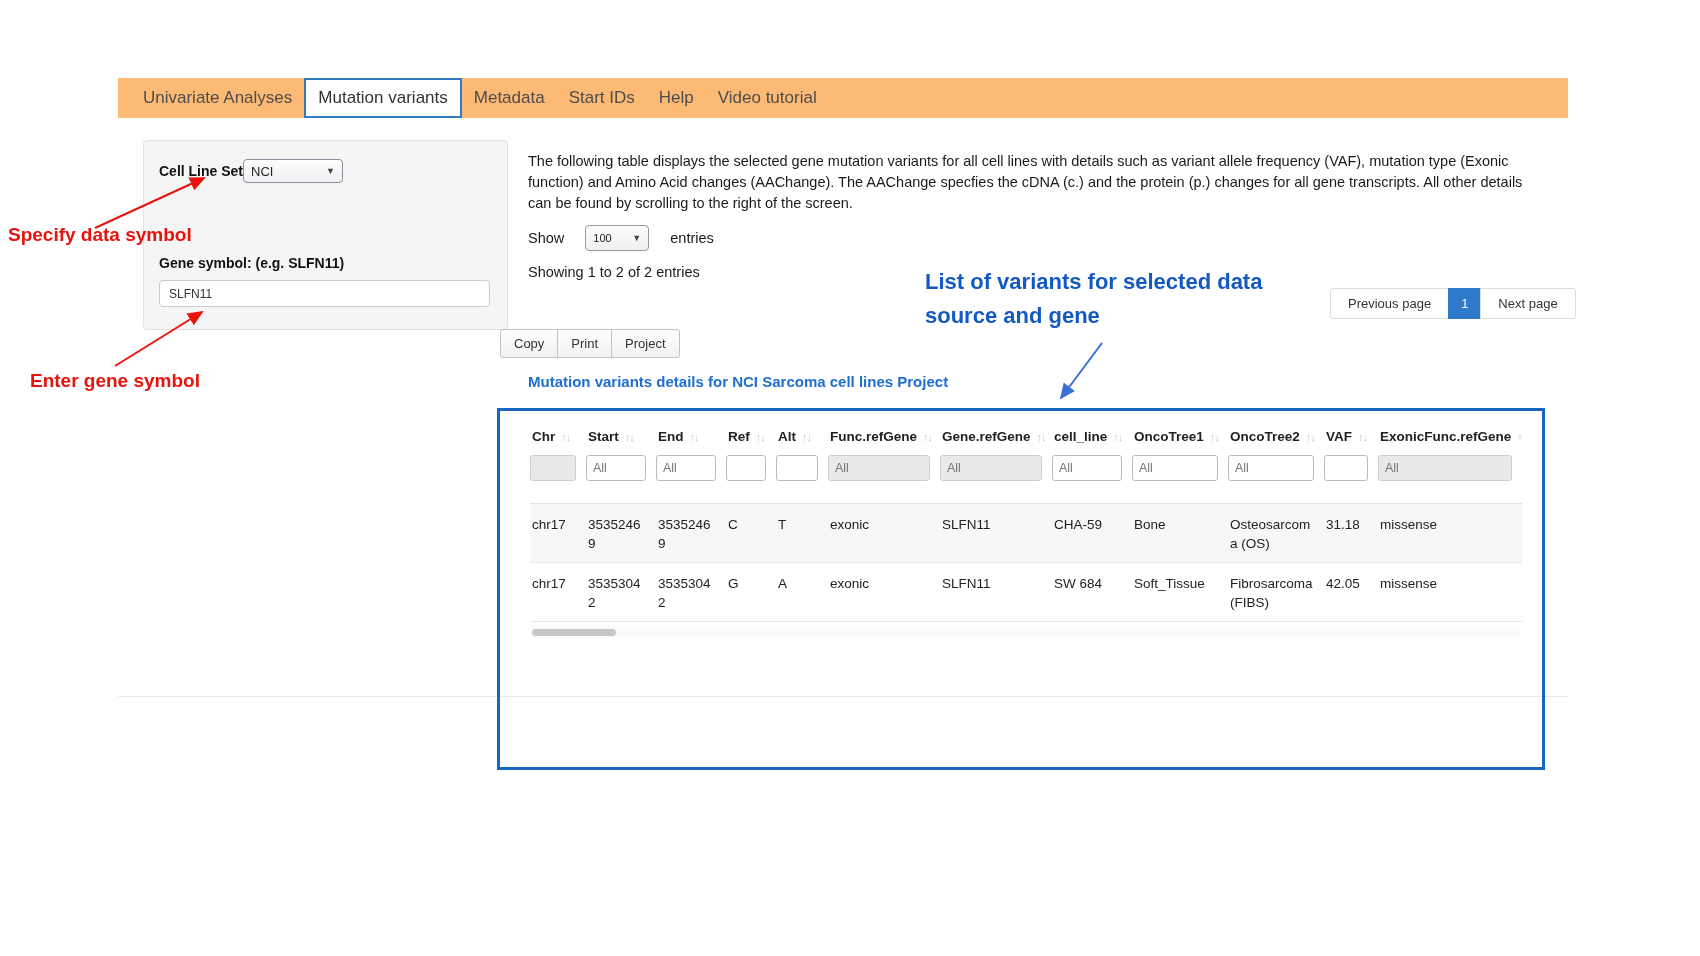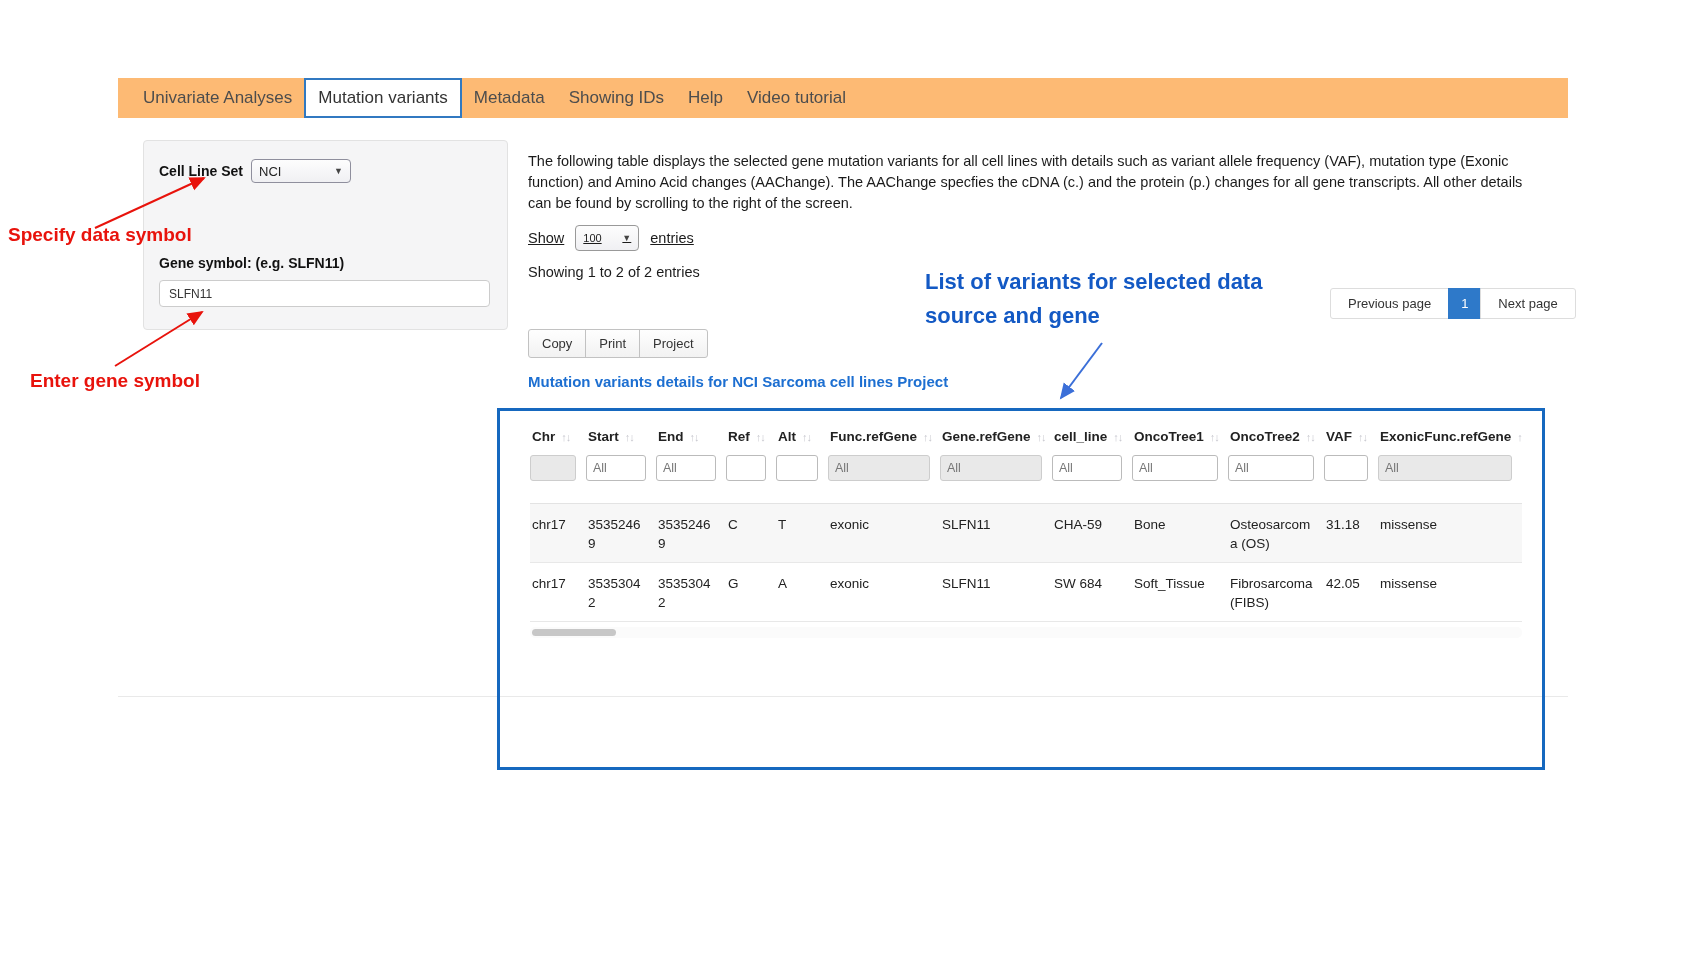--- a/index.html
+++ b/index.html
@@ -9,21 +9,21 @@
   
   .navbar { position:absolute; left:118px; top:78px; width:1450px; height:40px;
     background:#fdba74; display:flex; align-items:stretch; padding-left:13px; }
   .tab { display:flex; align-items:center; padding:0 12px; font-size:17px;
     color:#4d4d4d; cursor:pointer; white-space:nowrap; }
   .tab.active { background:#fff; border:2px solid var(--tab-border-blue,#3179c1); color:#333; }
 
   
   .side-panel { position:absolute; left:143px; top:140px; width:365px; height:190px;
     background:#f5f5f6; border:1px solid #e2e2e2; border-radius:4px; padding:18px 15px; }
-  .cls-row { display:flex; align-items:center; gap:8px; }
+  .cls-row { display:flex; align-items:center; }
   .label-bold { font-size:14px; font-weight:bold; color:#111; }
   .fake-select { display:inline-flex; align-items:center; justify-content:space-between;
     width:100px; height:24px; border:1px solid #8f8f9d; border-radius:4px;
     background:linear-gradient(#fdfdfd,#f0f0f3); padding:0 7px; font-size:13px; color:#222; cursor:pointer; }
   .caret { font-size:9px; color:#444; }
   .gene-label { display:block; margin-top:72px; }
   .gene-input { display:block; margin-top:9px; width:331px; height:27px; border:1px solid #ccc;
     border-radius:4px; background:#fff; padding:0 9px; font-size:12px; color:#333; font-family:inherit; }
 
   
@@ -32,27 +32,27 @@
   .red-note.n2 { left:30px; top:370px; }
   .blue-note { position:absolute; left:925px; top:265px; width:415px;
     color:var(--annotation-blue,#1359c4); font-weight:bold; font-size:22px; line-height:34px; }
   .overlay { position:absolute; left:0; top:0; width:1700px; height:956px;
     pointer-events:none; z-index:50; }
 
   
   .description { position:absolute; left:528px; top:151px; width:995px;
     font-size:14.5px; line-height:21px; color:#1b1b1b; }
   .show-row { position:absolute; left:528px; top:225px; display:flex; align-items:center;
-    gap:11px; font-size:14.5px; color:#1b1b1b;text-decoration:underline; }
+    gap:21px; font-size:14.5px; color:#1b1b1b; }
   .len-select { display:inline-flex; align-items:center; justify-content:space-between;
     width:64px; height:26px; border:1px solid #999; border-radius:4px;
     background:linear-gradient(#fdfdfd,#f0f0f3); padding:0 7px; font-size:11px; color:#222; cursor:pointer; }
   .showing { position:absolute; left:528px; top:264px; font-size:14.5px; color:#1b1b1b; }
 
-  .btn-group { position:absolute; left:528px; top:329px; display:flex; }
+  .btn-group { position:absolute; left:500px; top:329px; display:flex; }
   .dt-btn { border:1px solid #c2c2c2; background:linear-gradient(#fefefe,#f2f2f2);
     padding:6px 13px; font-size:13px; color:#333; margin-left:-1px; cursor:pointer; font-family:inherit; }
   .dt-btn:first-child { margin-left:0; border-radius:3px 0 0 3px; }
   .dt-btn:last-child { border-radius:0 3px 3px 0; }
 
   .table-title { position:absolute; left:528px; top:373px; font-size:15px;
     font-weight:bold; color:var(--link-blue,#1d6fd1); cursor:pointer; }
 
   .pagination { position:absolute; left:1330px; top:288px; display:flex; font-size:13px; }
   .page-btn { border:1px solid #ddd; background:#fff; padding:7px 17px; color:#333;
@@ -89,21 +89,21 @@
 </head>
 <body>
 
 <div class="page-divider"></div>
 
 <nav class="navbar">
   <div style="display:flex;align-items:stretch;">
       <div class="tab">Univariate Analyses</div>
       <div class="tab active">Mutation variants</div>
       <div class="tab">Metadata</div>
-      <div class="tab">Showing IDs</div>
+      <div class="tab">Start IDs</div>
       <div class="tab">Help</div>
       <div class="tab">Video tutorial</div>
     </div>
 </nav>
 
 <aside class="side-panel">
   <div class="cls-row">
     <span class="label-bold">Cell Line Set</span>
     <span class="fake-select">
       <span>NCI</span>

